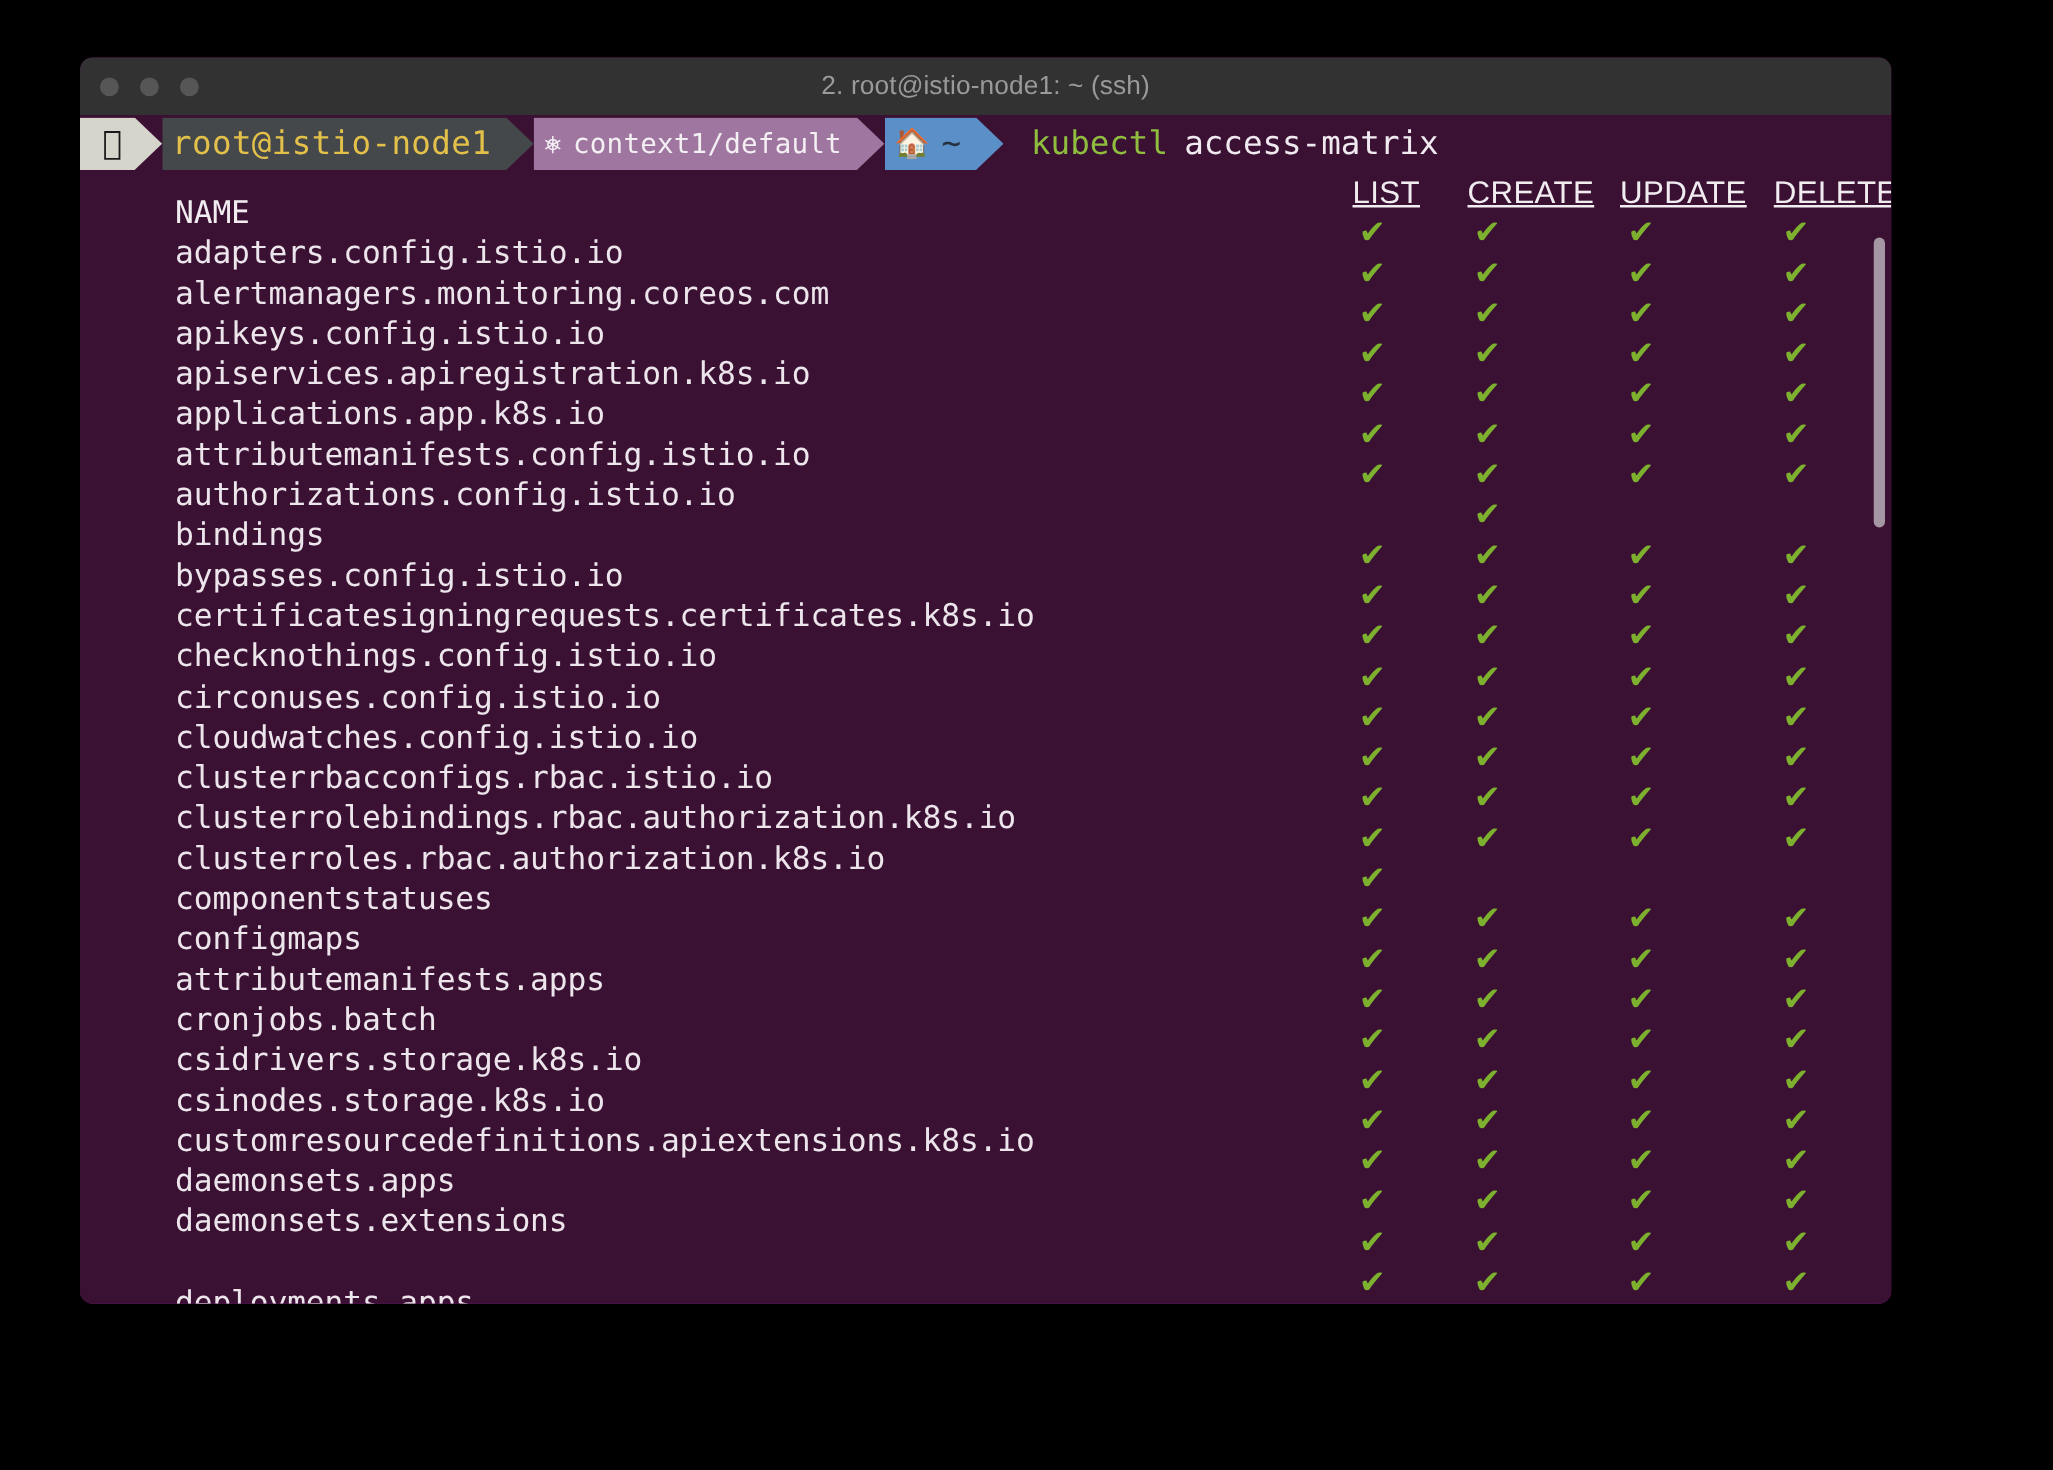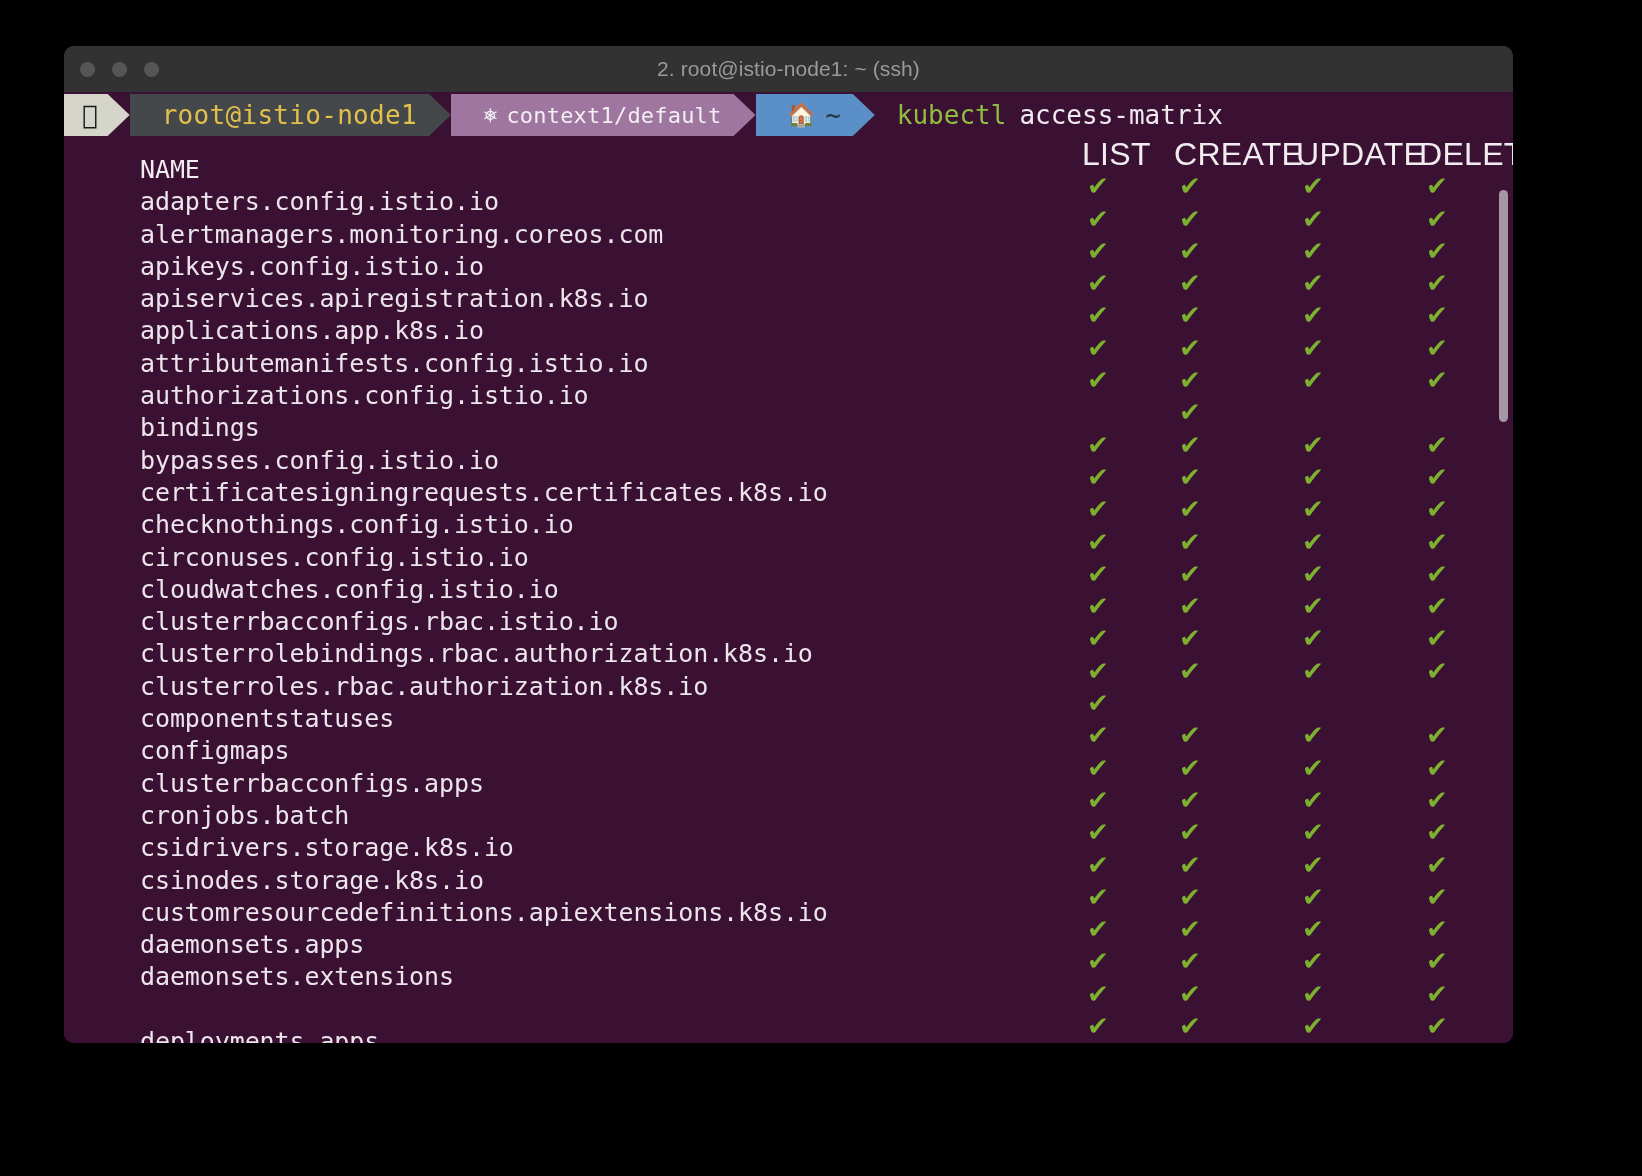--- a/index.html
+++ b/index.html
@@ -111,21 +111,21 @@
     left: 0; top: 0; bottom: 0; right: 0;
     clip-path: polygon(0 0, calc(100% - 22px) 0, 100% 50%, calc(100% - 22px) 100%, 0 100%);
     z-index: 0;
   }
   .seg > .fg {
     position: relative;
     z-index: 1;
     display: flex;
     align-items: center;
     height: 42px;
-    padding: 0 6px 0 32px;
+    padding: 0 6px 0 8px;
   }
 
   #seg-apple > .bg { background: #d5d5cb; }
   #seg-apple > .fg { padding: 0 10px 0 18px; }
   #apple-icon {
     font-size: 26px;
     color: #1a1a1a;
     line-height: 1;
     display: block;
   }
@@ -200,22 +200,23 @@
   }
   .hdr .name-cell,
   .hdr .col-cell {
     color: #f0ecf0;
   }
   .col-cell {
     position: absolute;
     top: 0;
     color: #f0ecf0;
     font-family: "Liberation Sans", "DejaVu Sans", sans-serif;
-    font-size: 32px;
+    font-size: 25px;
     letter-spacing: 0.3px;
+    text-decoration: underline;
   }
   .check {
     position: absolute;
     top: 0;
     color: #7cb02e;
     font-family: "DejaVu Sans", sans-serif;
     font-size: 26px;
     line-height: 32.3px;
   }
 
@@ -429,21 +430,21 @@
               <span class="check chk0">✔</span>
             </div>
             <div class="row">
               <span class="name-cell">configmaps</span>
               <span class="check chk0">✔</span>
               <span class="check chk1">✔</span>
               <span class="check chk2">✔</span>
               <span class="check chk3">✔</span>
             </div>
             <div class="row">
-              <span class="name-cell">clusterrbacconfigs.apps</span>
+              <span class="name-cell">attributemanifests.apps</span>
               <span class="check chk0">✔</span>
               <span class="check chk1">✔</span>
               <span class="check chk2">✔</span>
               <span class="check chk3">✔</span>
             </div>
             <div class="row">
               <span class="name-cell">cronjobs.batch</span>
               <span class="check chk0">✔</span>
               <span class="check chk1">✔</span>
               <span class="check chk2">✔</span>

